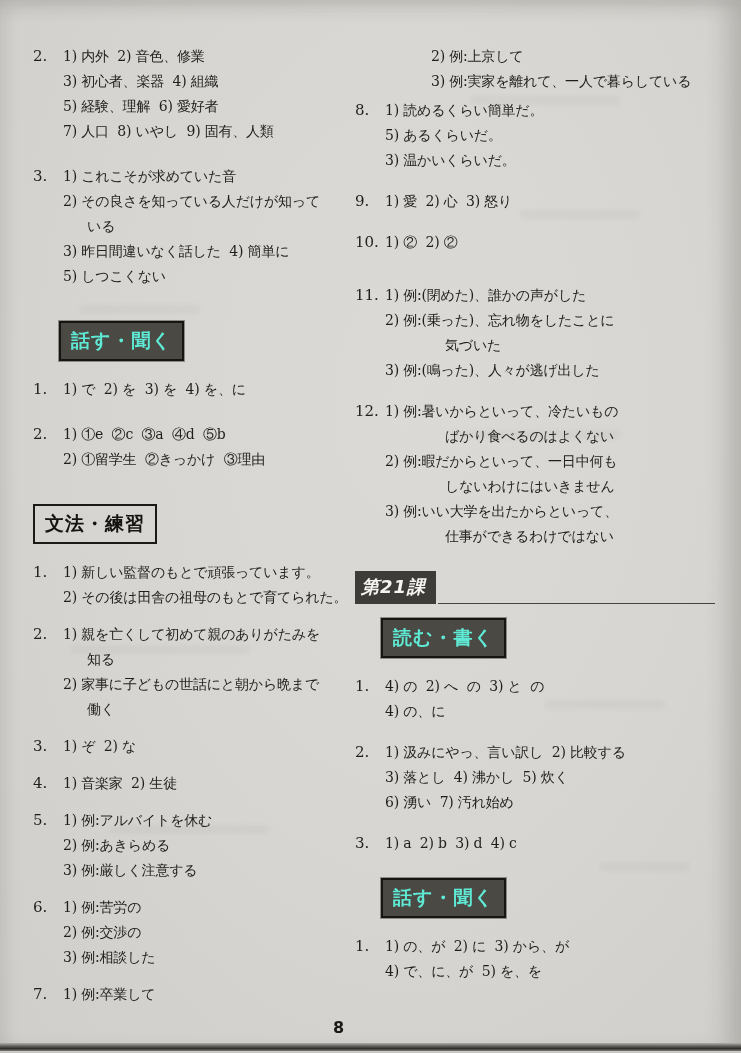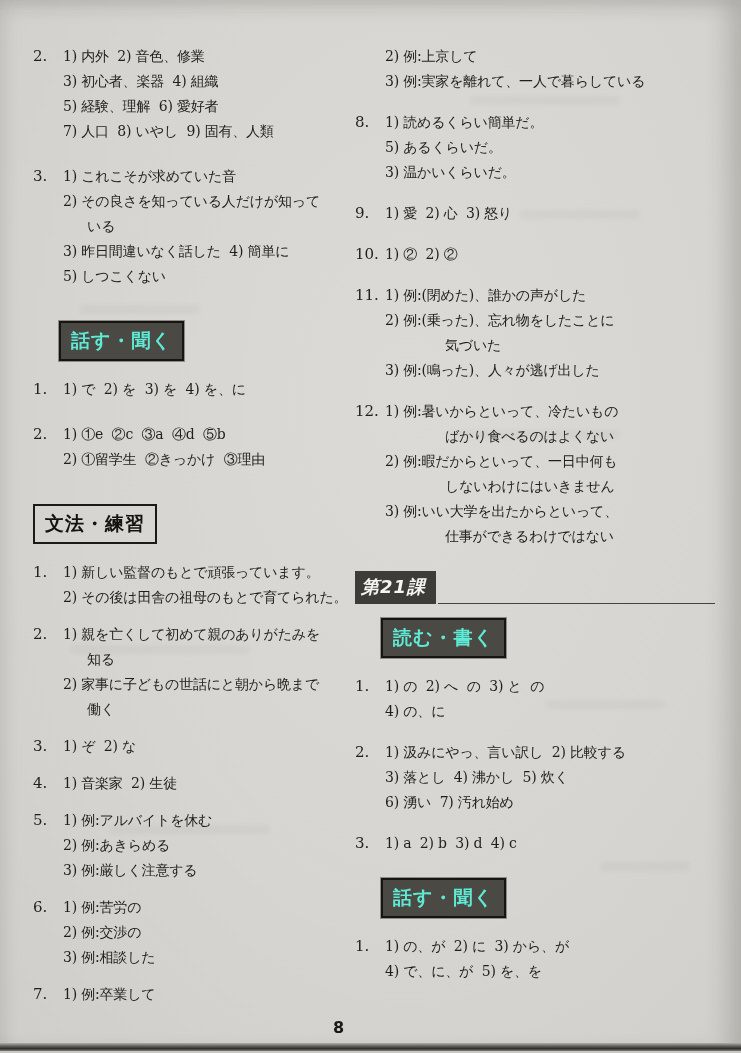--- a/index.html
+++ b/index.html
@@ -193,21 +193,21 @@
         <div class="inum">7.</div>
         <div class="ibody">
           <div class="ln">1) 例:卒業して</div>
         </div>
       </div>
 
     </div>
 
     <div class="col col-r">
 
-      <div class="item" style="margin-bottom:16px;">
+      <div class="item" style="margin-bottom:4px;gap:46px;">
         <div class="inum"></div>
         <div class="ibody">
           <div class="ln">2) 例:上京して</div>
           <div class="ln">3) 例:実家を離れて、一人で暮らしている</div>
         </div>
       </div>
 
       <div class="item" style="margin-bottom:16px;">
         <div class="inum">8.</div>
         <div class="ibody">
@@ -217,21 +217,21 @@
         </div>
       </div>
 
       <div class="item" style="margin-bottom:16px;">
         <div class="inum">9.</div>
         <div class="ibody">
           <div class="ln">1) 愛  2) 心  3) 怒り</div>
         </div>
       </div>
 
-      <div class="item" style="margin-bottom:16px;">
+      <div class="item" style="margin-bottom:28px;">
         <div class="inum">10.</div>
         <div class="ibody">
           <div class="ln">1) ②  2) ②</div>
         </div>
       </div>
 
       <div class="item" style="margin-bottom:16px;">
         <div class="inum">11.</div>
         <div class="ibody">
           <div class="ln">1) 例:(閉めた)、誰かの声がした</div>
@@ -256,21 +256,21 @@
       <div class="lesson">
         <span class="lesson-box">第21課</span>
         <span class="lesson-rule"></span>
       </div>
 
       <div class="hdr hdr-dark" style="margin-top:6px;">読む・書く</div>
 
       <div class="item" style="margin-bottom:16px;">
         <div class="inum">1.</div>
         <div class="ibody">
-          <div class="ln">1) の  2) へ  の  3) と  の</div>
+          <div class="ln">4) の  2) へ  の  3) と  の</div>
           <div class="ln">4) の、に</div>
         </div>
       </div>
 
       <div class="item" style="margin-bottom:16px;">
         <div class="inum">2.</div>
         <div class="ibody">
           <div class="ln">1) 汲みにやっ、言い訳し  2) 比較する</div>
           <div class="ln">3) 落とし  4) 沸かし  5) 炊く</div>
           <div class="ln">6) 湧い  7) 汚れ始め</div>

